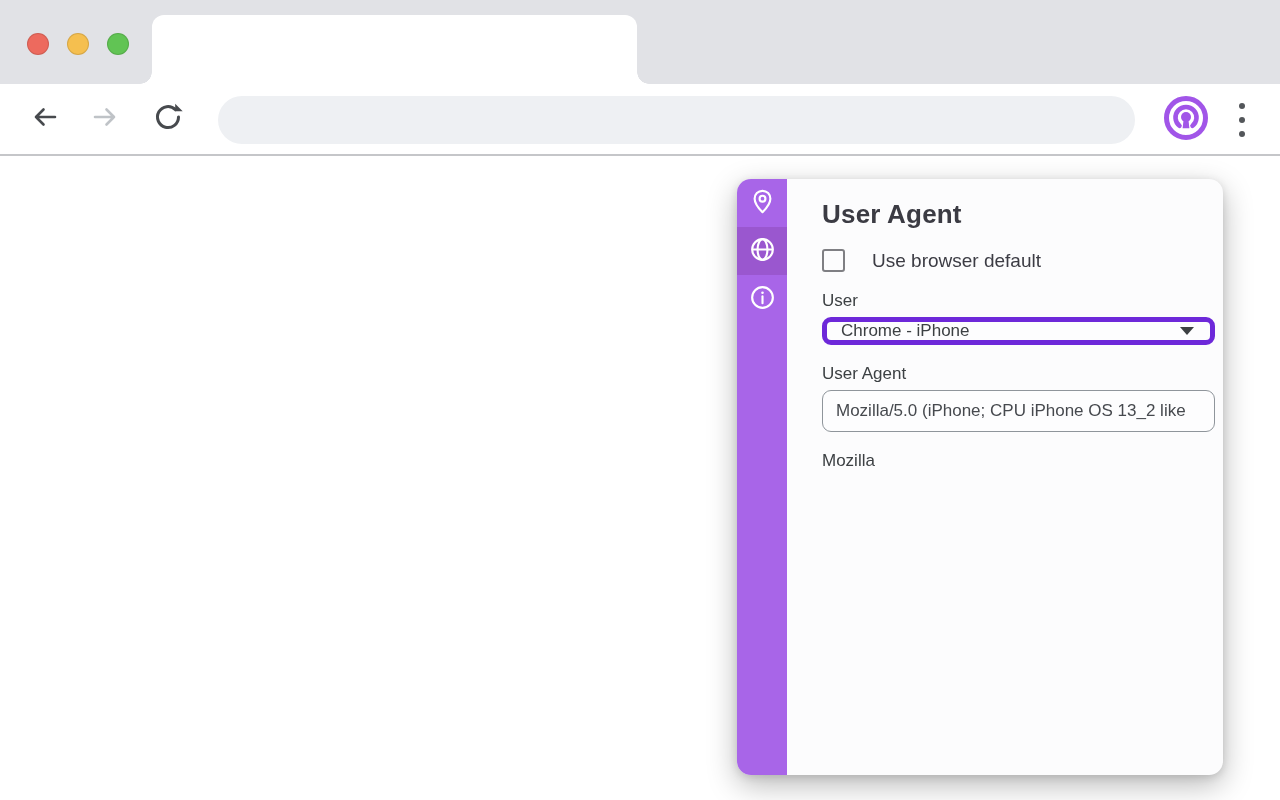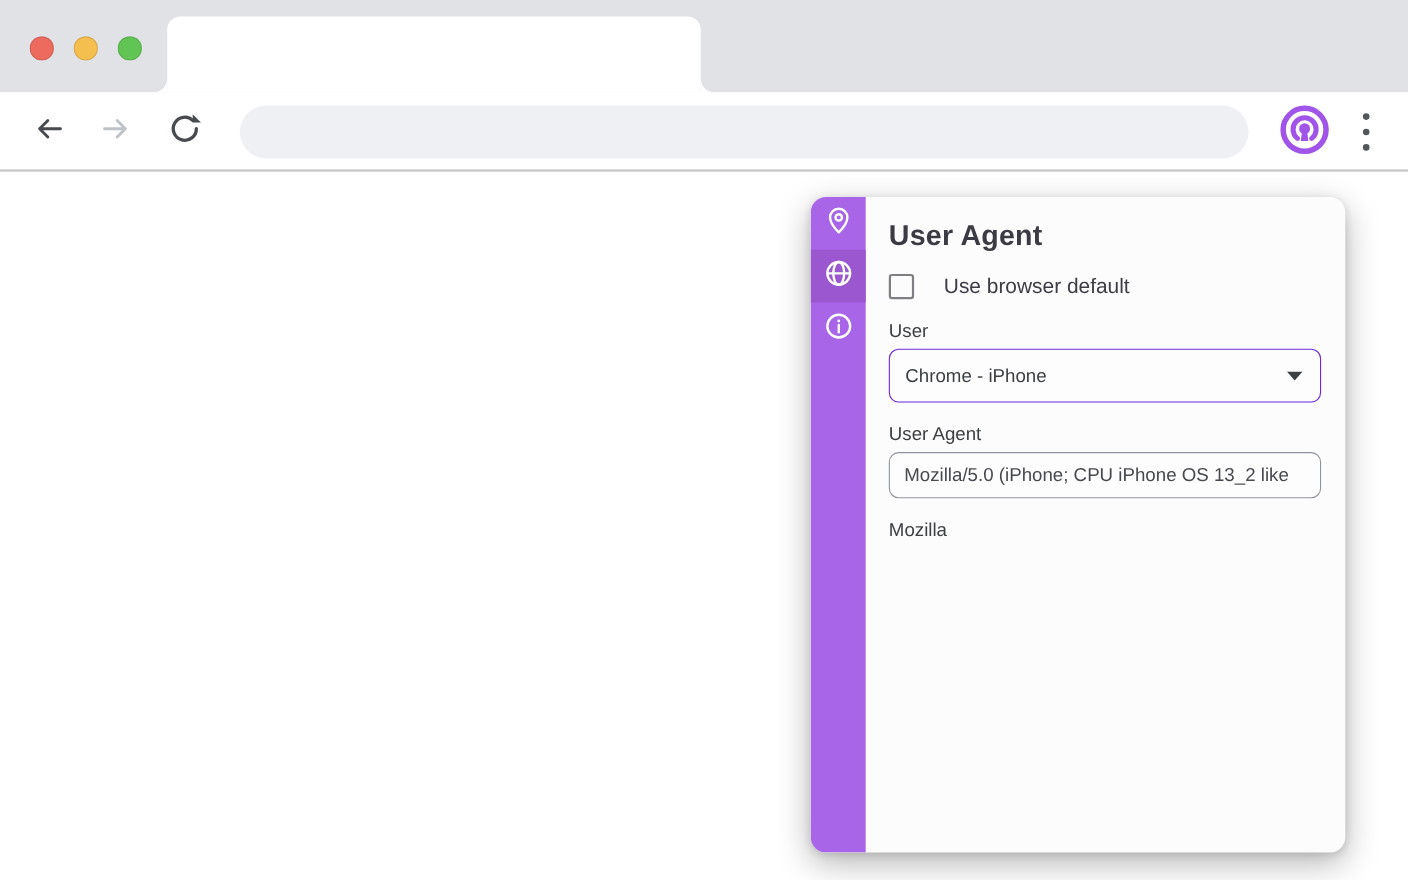--- a/index.html
+++ b/index.html
@@ -71,21 +71,21 @@
     display: flex; flex-direction: column; align-items: center; justify-content: center;
     gap: 8px; cursor: pointer;
   }
   .kebab i { width: 6px; height: 6px; border-radius: 50%; background: #53565a; }
 
   
   .panel {
     position: absolute; left: 737px; top: 179px; width: 486px; height: 596px;
     background: #fcfcfd; border-radius: 14px;
     box-shadow: 0 10px 30px rgba(0,0,0,0.28), 0 2px 8px rgba(0,0,0,0.12);
-    display: flex; overflow: hidden;
+    display: flex; overflow: hidden; gap: 14px;
   }
   .panel-sidebar {
     width: 50px; flex: 0 0 50px; background: #a865e8;
     display: flex; flex-direction: column;
   }
   .side-item {
     width: 50px; height: 48px;
     display: flex; align-items: center; justify-content: center;
     cursor: pointer;
   }
@@ -106,21 +106,21 @@
     width: 23px; height: 23px; border: 2.5px solid #7f7f83; border-radius: 3px;
     background: #fcfcfd; flex: 0 0 auto;
   }
   .checkbox-label { font-size: 19px; color: #3c3c44; margin-left: 12px; }
 
   .field-label {
     margin: 19px 0 7px; font-size: 17px; color: #3c4043; line-height: 19px;
     display: block;
   }
   .select-box {
-    width: 393px; height: 49px; border: 1px solid #6d28d9; border-radius: 9px;
+    width: 393px; height: 28px; border: 5px solid #6d28d9; border-radius: 9px;
     background: #fdfdfe; display: flex; align-items: center;
     padding: 0 16px 0 14px; cursor: pointer;
   }
   .select-box .value { flex: 1; font-size: 17px; color: #3c4043; }
   .caret-down {
     width: 0; height: 0;
     border-left: 7px solid transparent; border-right: 7px solid transparent;
     border-top: 8px solid #3c4043;
   }
   .text-input {

